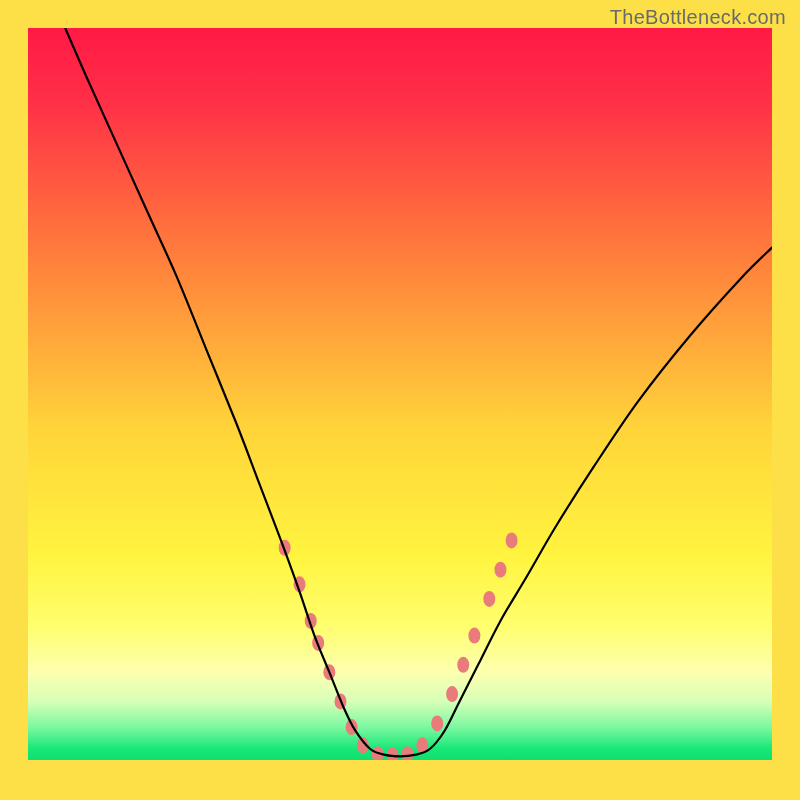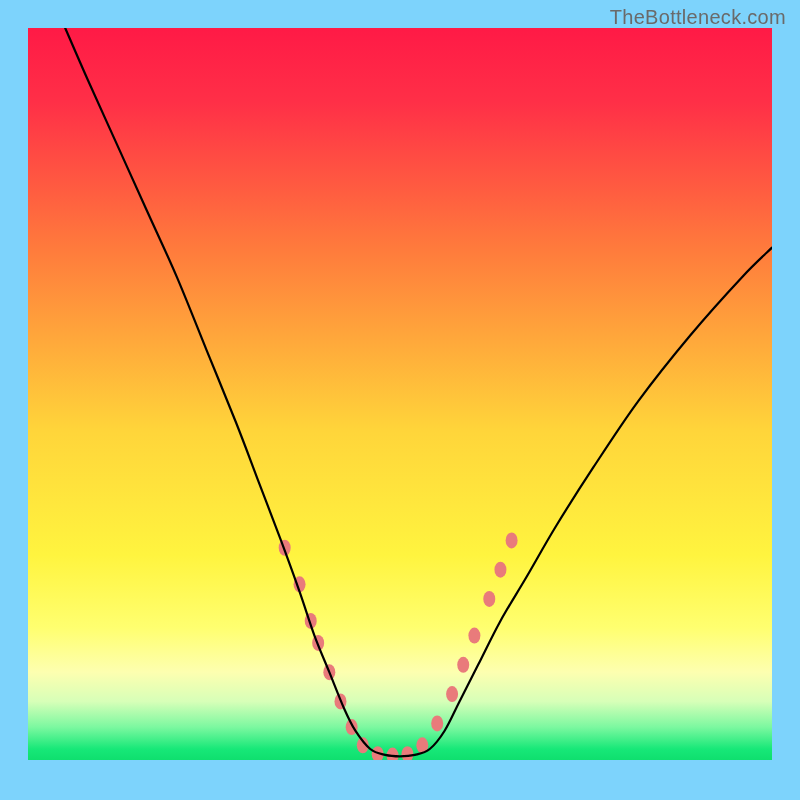--- a/index.html
+++ b/index.html
@@ -10,21 +10,21 @@
     overflow: hidden;
     background: #000;
     font-family: Arial, Helvetica, sans-serif;
   }
   .frame {
     position: absolute;
     left: 0;
     top: 0;
     width: 800px;
     height: 800px;
-    background: #7dd3fc;
+    background: #fde047;
   }
   .plot-area {
     position: absolute;
     
     left: 28px;
     top: 28px;
     width: 744px;
     height: 732px;
     overflow: hidden;
   }

